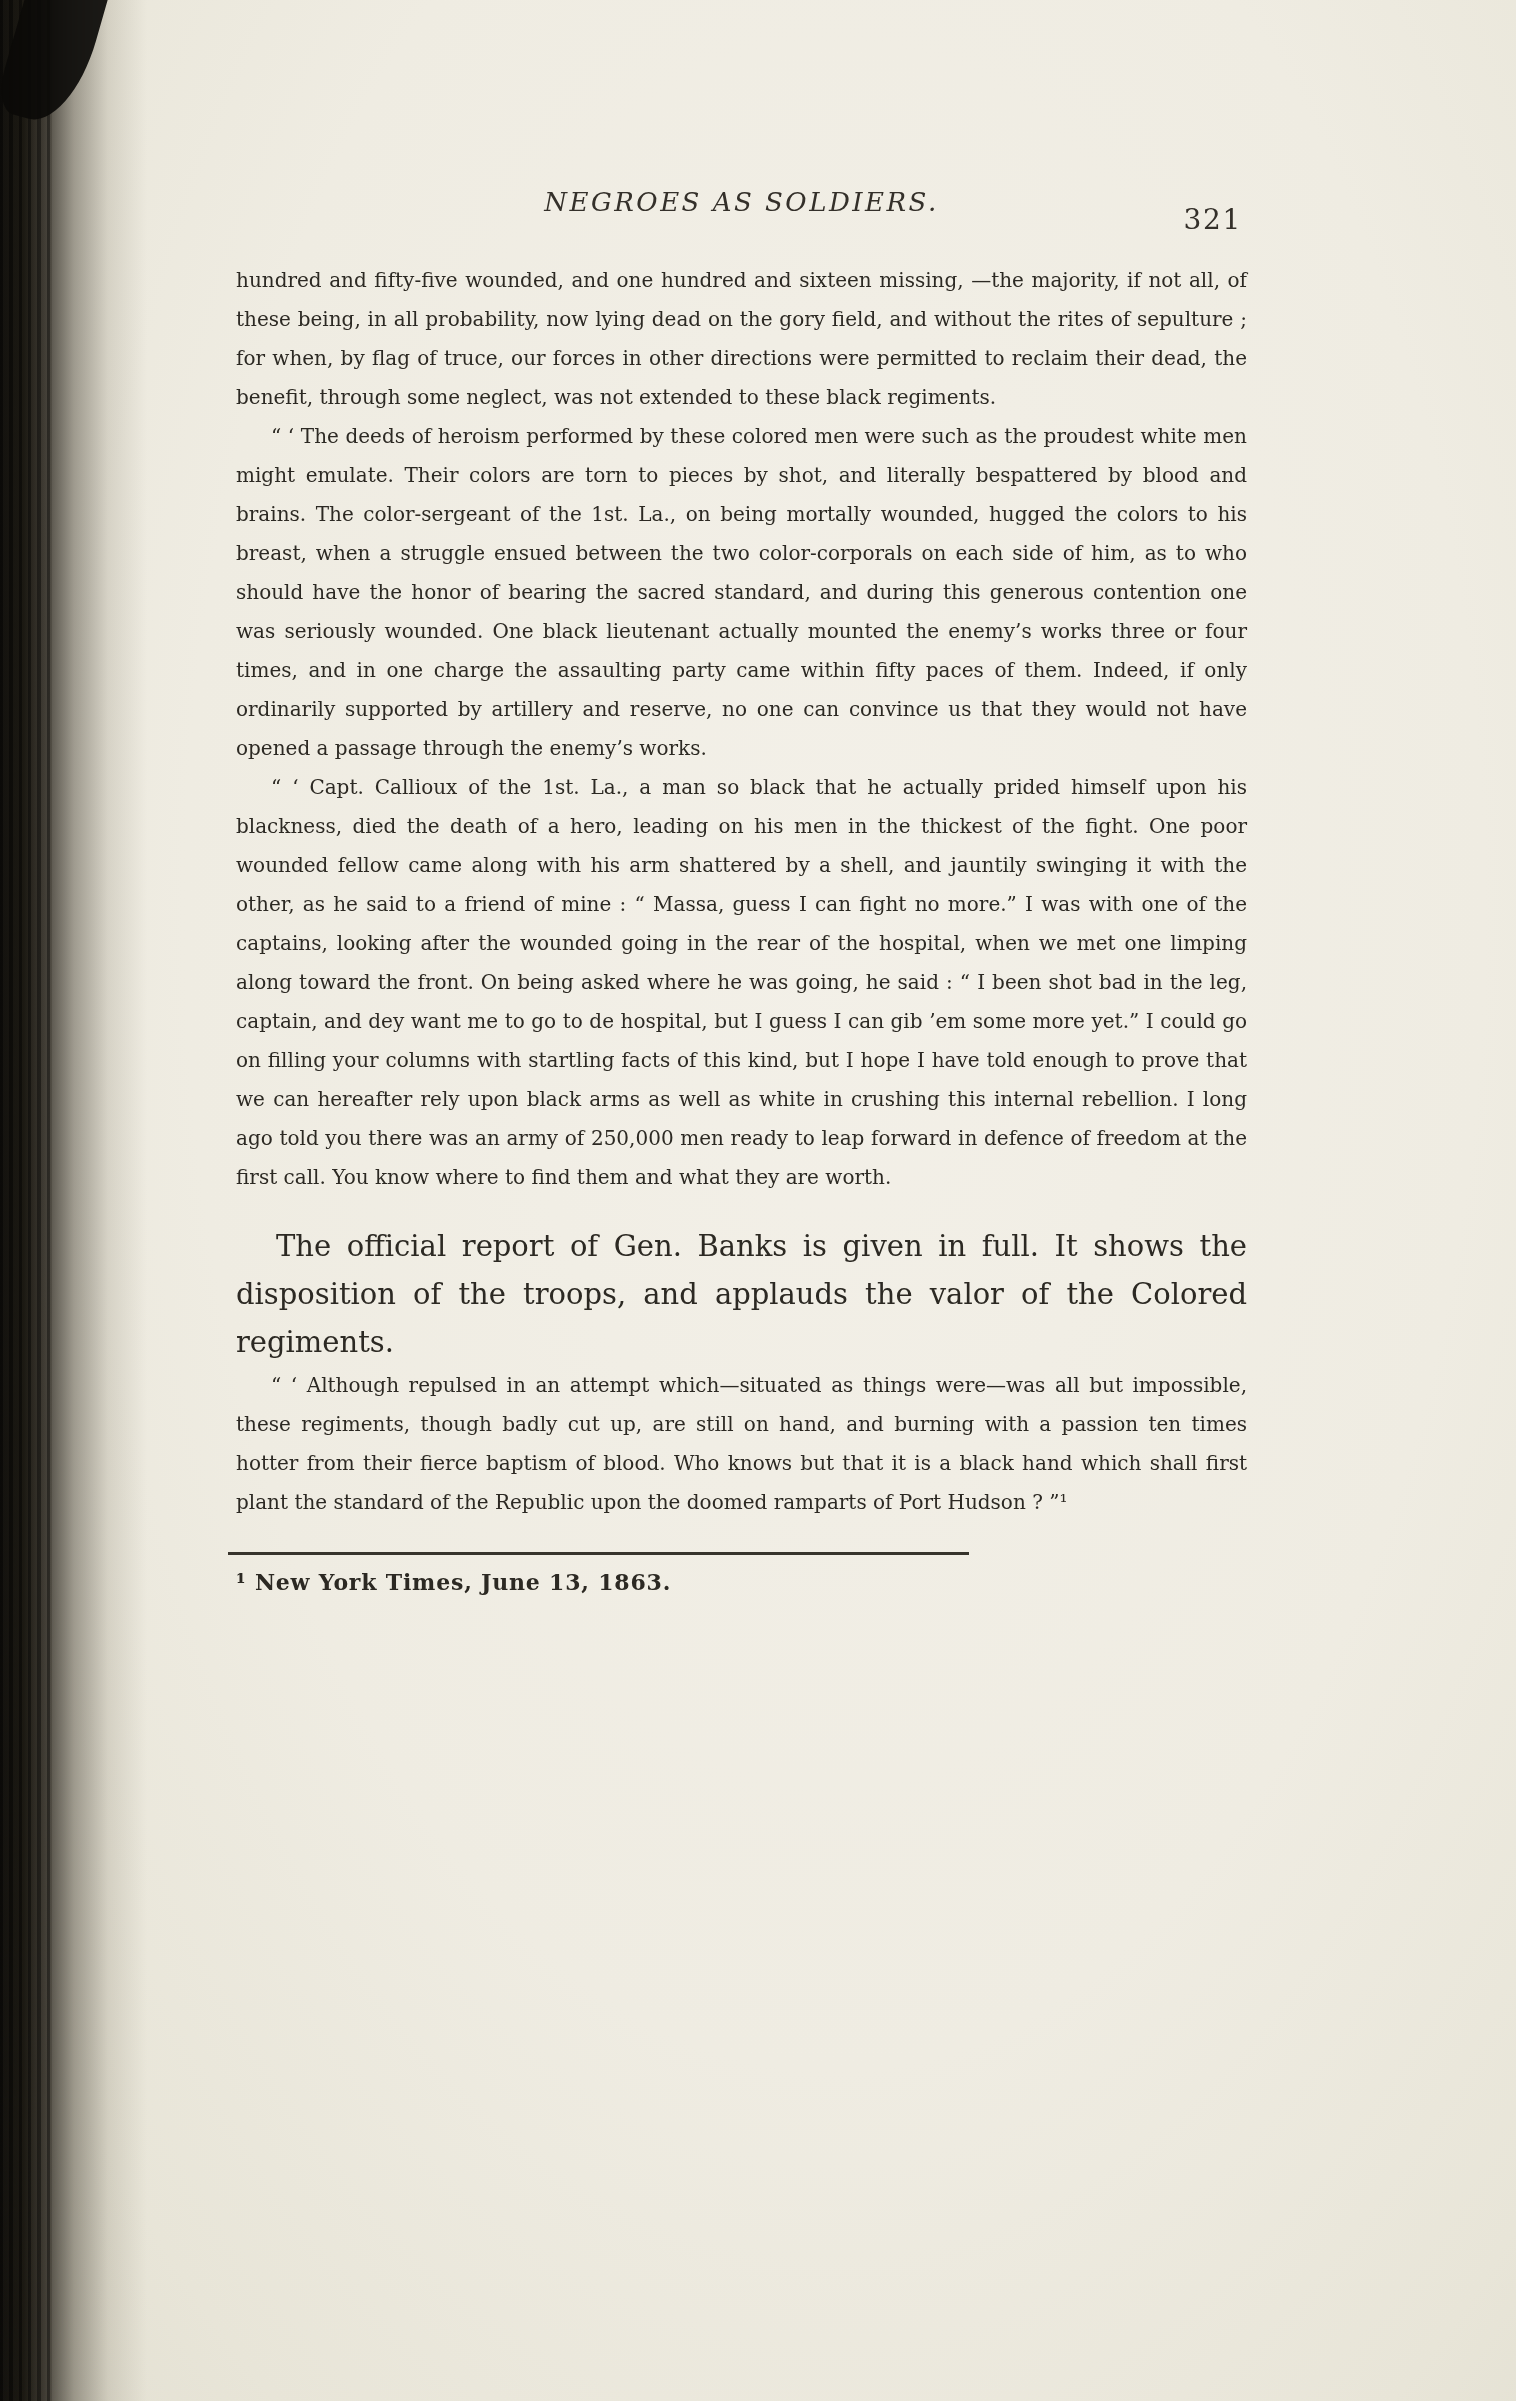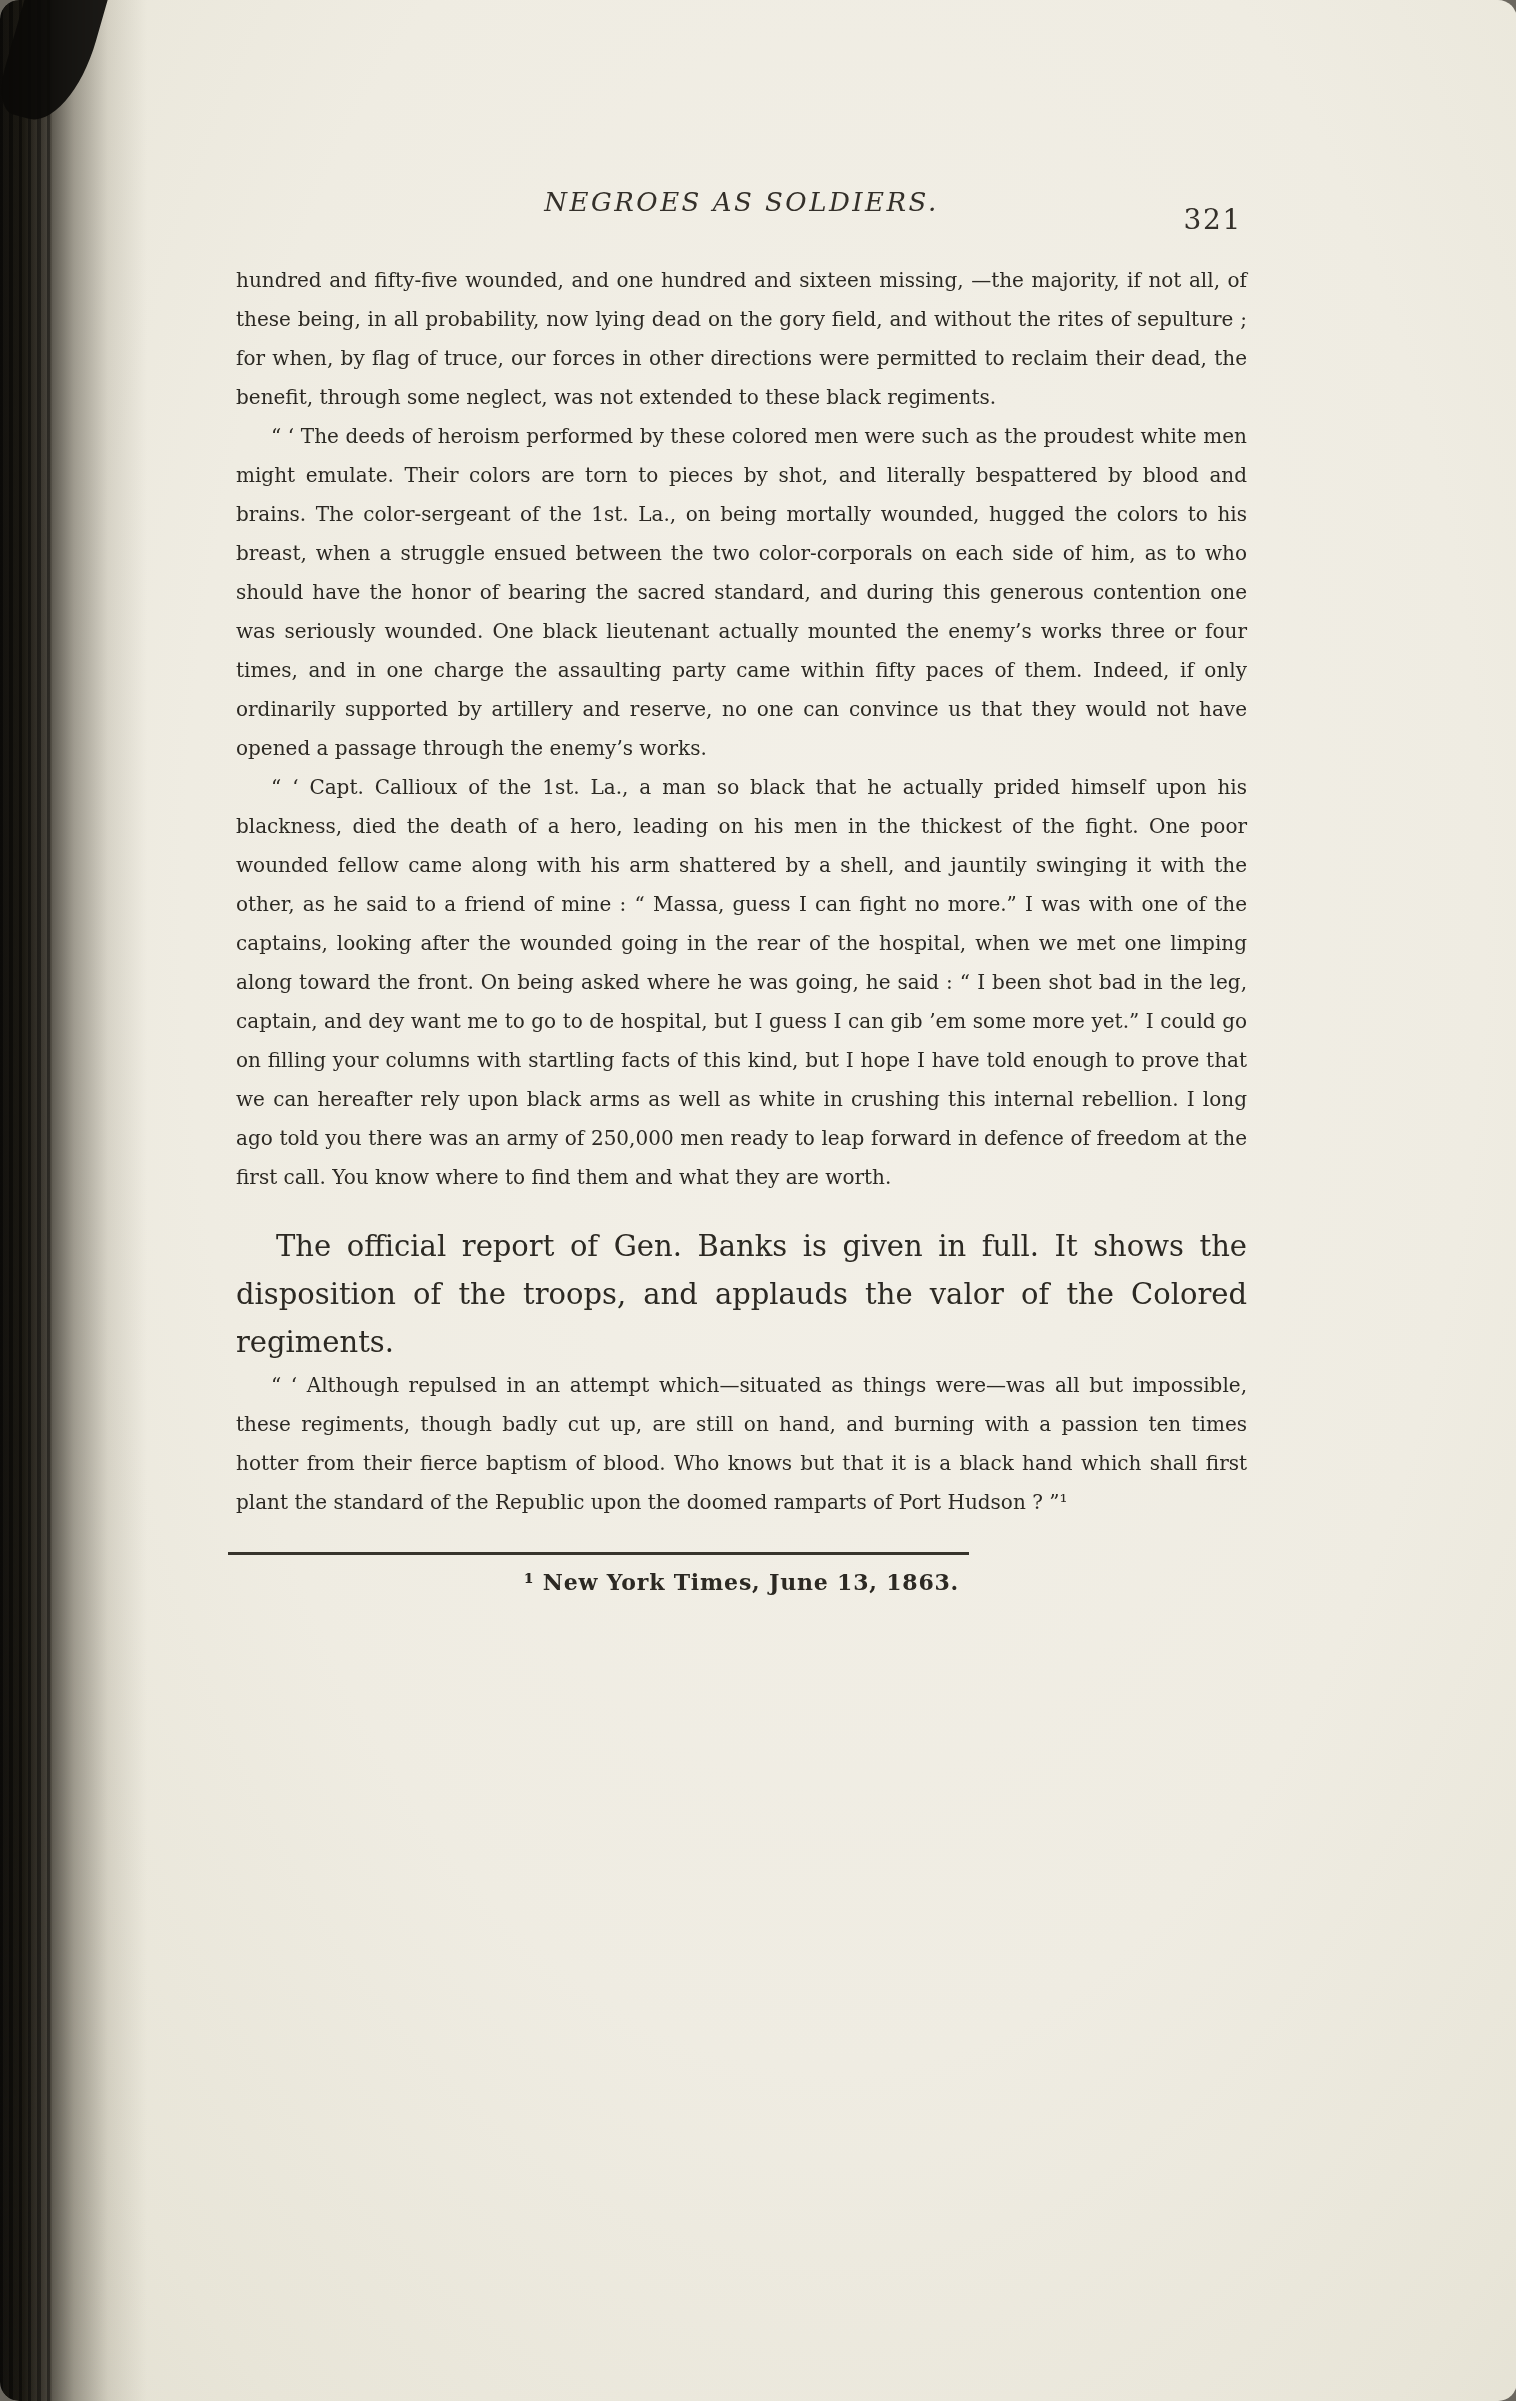--- a/index.html
+++ b/index.html
@@ -4,21 +4,20 @@
 <style>
   html, body { margin: 0; padding: 0; background: #6b675f; }
 
   .scan {
     position: relative;
     width: 1517px;
     height: 2401px;
     overflow: hidden;
     background: radial-gradient(ellipse at 55% 38%, #f3f0e8 0%, #efece2 55%, #e8e5d8 85%, #e2dfd1 100%);
     font-family: "DejaVu Serif", "Liberation Serif", serif;
-    border-radius: 19px;
   }
 
   
   .binding {
     position: absolute;
     left: 0; top: 0; bottom: 0;
     width: 147px;
     background:
       repeating-linear-gradient(to right,
         rgba(10,9,7,0.55) 0px, rgba(10,9,7,0.55) 3.4px,
@@ -94,21 +93,20 @@
     margin-top: 30px;
     margin-left: -8.4px;
     width: 741px;
     height: 0;
     border-top: 3.4px solid #37342c;
   }
 
   .footnote {
     margin-top: 13.5px;
     width: 100%;
-    text-align: center;
     font-size: 22px;
     font-weight: bold;
     letter-spacing: 0.8px;
     color: #2c2923;
   }
 </style>
 </head>
 <body>
 
 <div class="scan">

